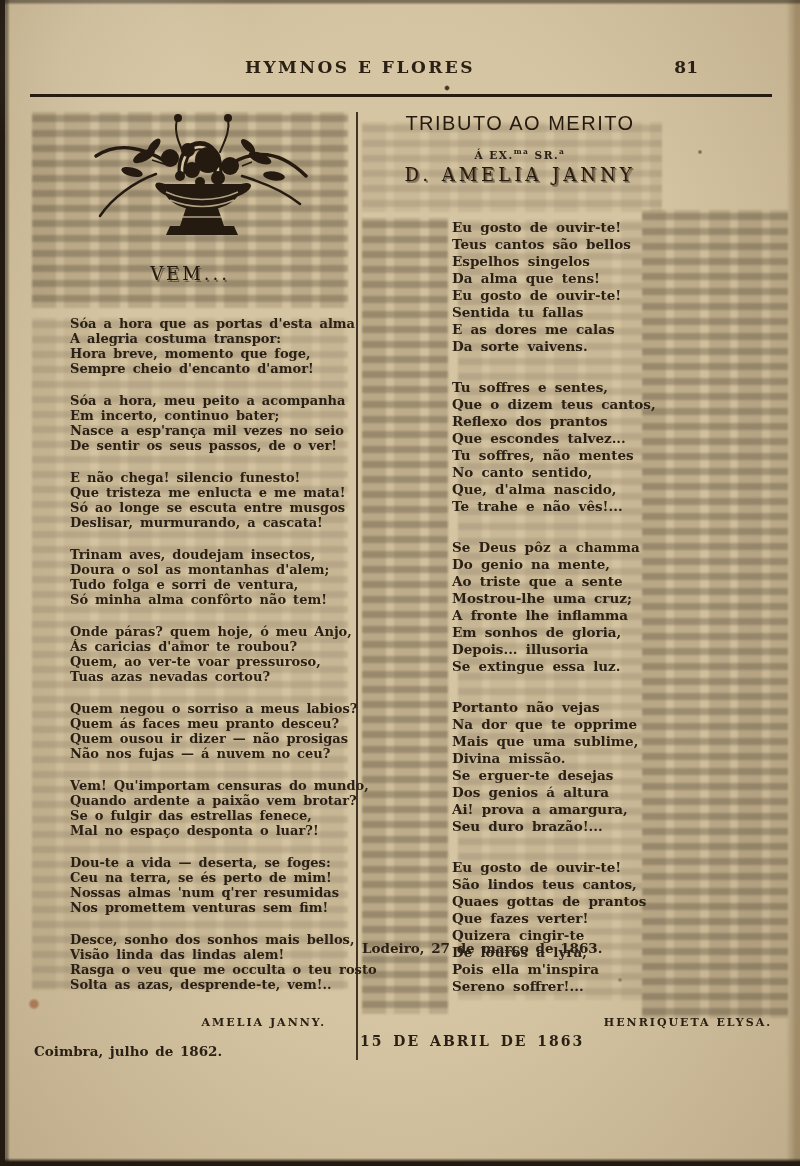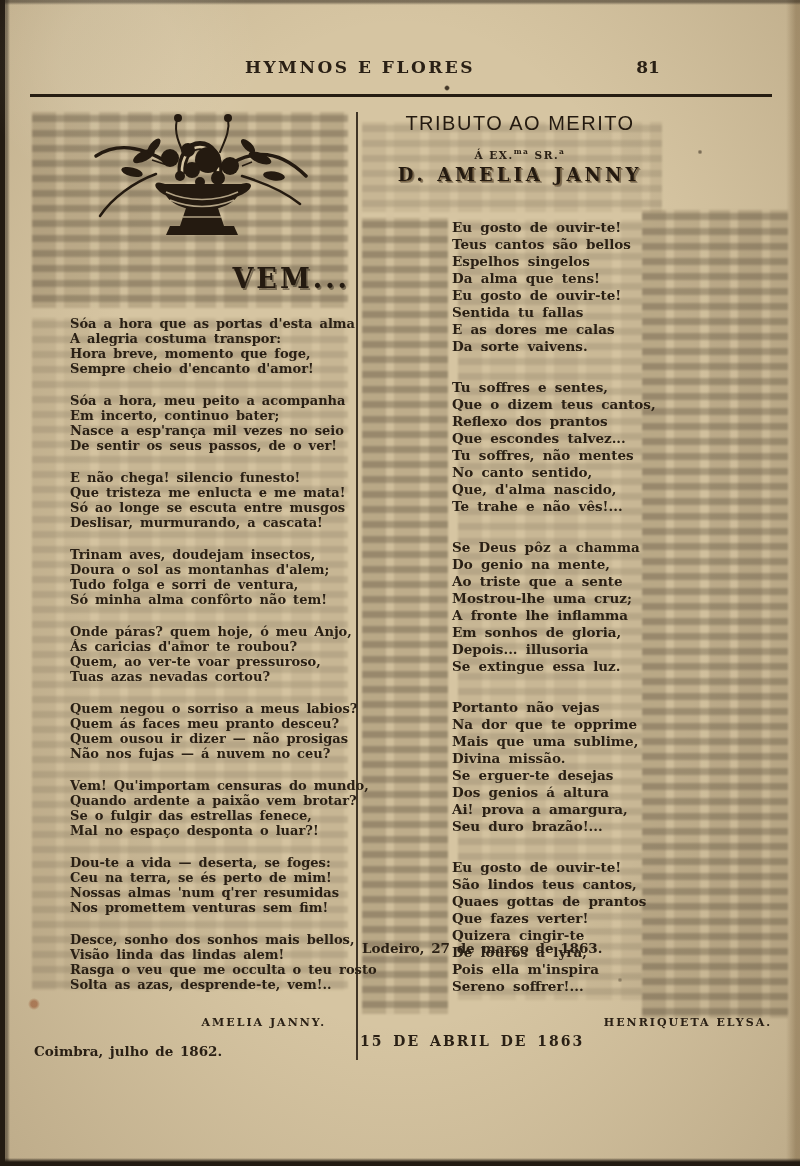--- a/index.html
+++ b/index.html
@@ -20,37 +20,37 @@
       linear-gradient(0deg, #231b12 0 4px, rgba(35,27,18,0) 8px),
       linear-gradient(180deg, rgba(35,27,18,0.50) 0 2px, rgba(35,27,18,0) 5px),
       linear-gradient(270deg, rgba(110,85,50,0.40) 0 4px, rgba(110,85,50,0) 14px),
       radial-gradient(ellipse farthest-corner at 50% 45%, rgba(0,0,0,0) 55%, rgba(92,70,40,0.20) 100%);
     padding-left: 44px;
   }
   .abs { position:absolute; }
   
   .running-title { left:240px; top:57px; width:240px; text-align:center;
     font-weight:bold; font-size:17px; letter-spacing:2.5px; }
-  .page-number { left:626px; top:57px; width:44px; text-align:center;
+  .page-number { left:654px; top:57px; width:44px; text-align:right;
     font-weight:bold; font-size:17px; }
   .header-rule { left:30px; top:94px; width:742px; height:3px; background:#261d12; }
   .column-divider { left:356px; top:112px; width:2px; height:948px; background:#2a2015; opacity:.88; }
   
   .ghost { pointer-events:none; filter:blur(1.1px); opacity:.55;
     background-image:
       repeating-linear-gradient(90deg, rgba(118,100,72,0.55) 0 24px, rgba(118,100,72,0.12) 24px 32px,
         rgba(118,100,72,0.45) 32px 58px, rgba(118,100,72,0.08) 58px 67px, rgba(118,100,72,0.5) 67px 88px, rgba(118,100,72,0.1) 88px 96px),
       repeating-linear-gradient(180deg, rgba(0,0,0,0) 0 3px, rgba(60,48,30,0.5) 3px 10px, rgba(0,0,0,0) 10px 15px);
     background-blend-mode:multiply;
   }
   .ghost-faint { opacity:.28; }
   
   .basket-wrap { left:92px; top:102px; width:220px; height:142px; }
-  .vem-title { left:30px; top:263px; width:320px; text-align:right;
-    font-weight:bold; font-size:27px; letter-spacing:3px; color:#241a10;
+  .vem-title { left:30px; top:263px; width:320px; text-align:center;
+    font-weight:normal; font-size:18px; letter-spacing:3px; color:#241a10;
     text-shadow:1.5px 1.5px 0 rgba(36,26,16,0.45); }
   .poem { white-space:pre; font-weight:bold; }
   .poem .line { white-space:pre; }
   .poem-left { left:70px; top:316px; }
   .poem-left .line { font-size:13px; line-height:15px; height:15px; word-spacing:2.5px; }
   .poem-left .stanza { margin-bottom:17px; }
   .poem-right { left:452px; top:219px; }
   .poem-right .line { font-size:13.5px; line-height:17px; height:17px; word-spacing:3.5px; }
   .poem-right .stanza { margin-bottom:24px; }
   .dateline { font-size:13.5px; font-weight:bold; word-spacing:2px; }
@@ -62,21 +62,21 @@
   .left-footer { left:30px; top:1031px; width:322px; text-align:center;
     font-size:13px; font-weight:bold; letter-spacing:1.5px; word-spacing:3px; }
   
   .tributo-title { left:360px; top:112px; width:320px; text-align:center;
     font-family:"Liberation Sans","DejaVu Sans",sans-serif;
     font-weight:normal; font-size:20px; letter-spacing:1.5px; color:#241a10; }
   .dedication { left:360px; top:147px; width:320px; text-align:center;
     font-size:10.5px; font-weight:bold; letter-spacing:1.5px; }
   .dedication sup { font-size:7.5px; }
   .dedicatee { left:360px; top:164px; width:320px; text-align:center;
-    font-weight:bold; font-size:18px; letter-spacing:4px; color:#241a10;
+    font-weight:normal; font-size:18px; letter-spacing:4px; color:#241a10;
     text-shadow:1.4px 1.4px 0 rgba(120,100,70,0.9), 2px 2px 0 rgba(36,26,16,0.35); }
   .issue-date { left:360px; top:1033px; width:320px; text-align:left;
     font-size:14px; font-weight:bold; letter-spacing:2px; word-spacing:3px; }
 </style>
 </head>
 <body>
 
 <div class="page">
 
   <div class="abs ghost" style="left:32px; top:112px; width:316px; height:196px;"></div>

